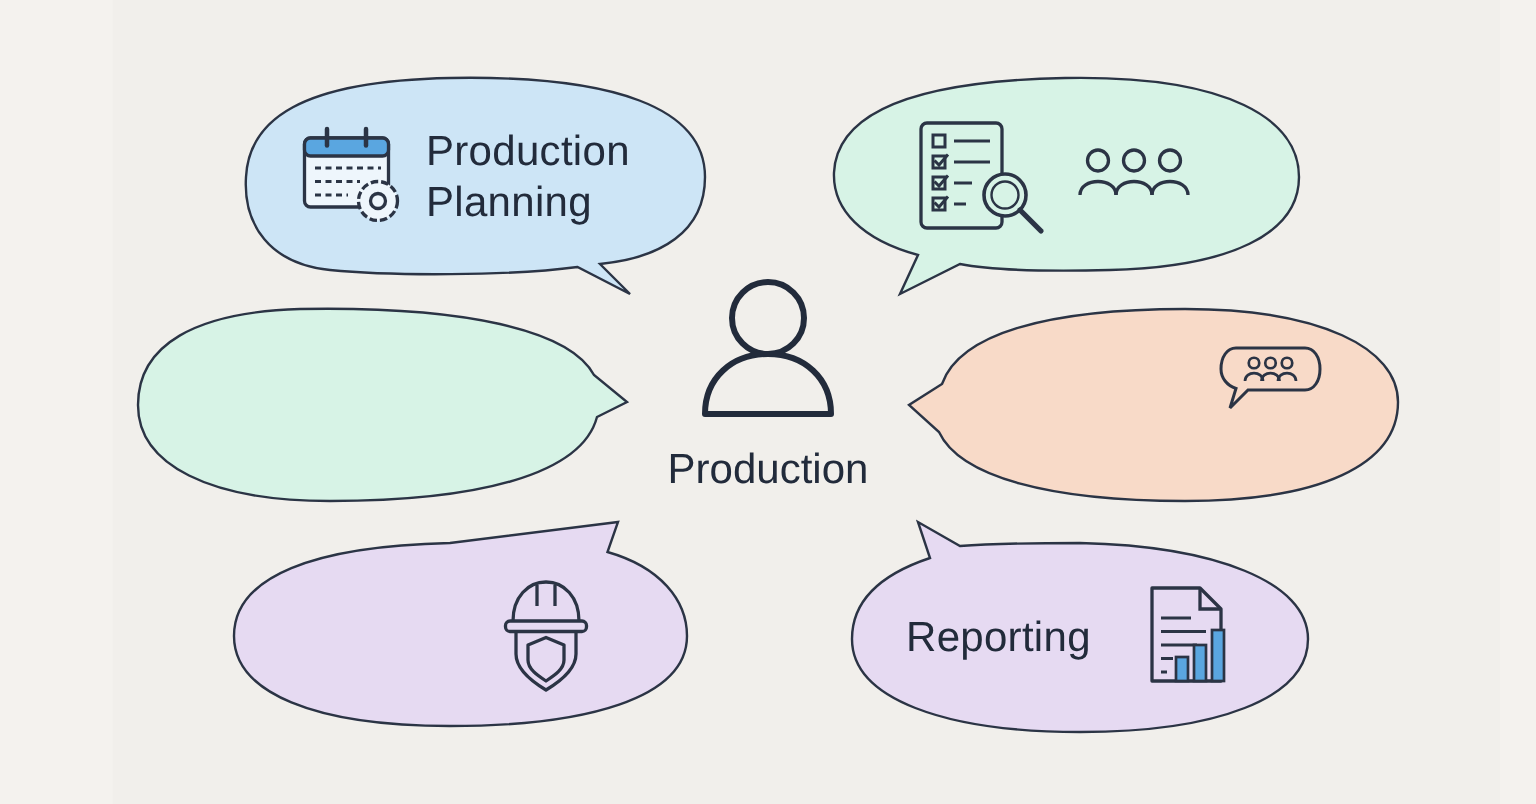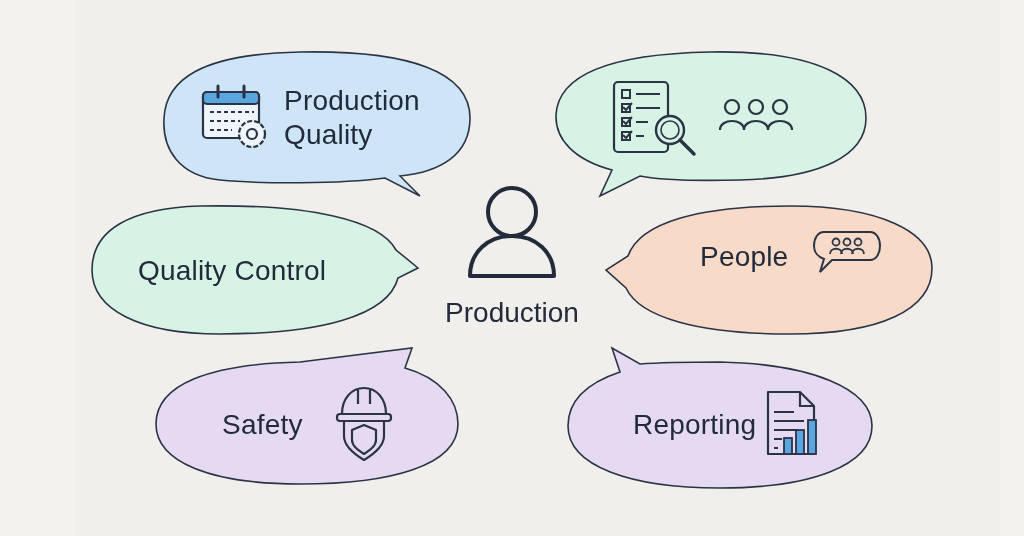--- a/index.html
+++ b/index.html
@@ -59,21 +59,21 @@
     <g stroke="#2b3445" stroke-width="2" stroke-dasharray="4 3">
       <line x1="10" y1="28" x2="54" y2="28"></line>
       <line x1="10" y1="37" x2="40" y2="37"></line>
       <line x1="10" y1="46" x2="32" y2="46"></line>
     </g>
     <circle cx="52" cy="50" r="13" fill="#eef6fc" stroke="#2b3445" stroke-width="2.2" stroke-dasharray="5 2"></circle>
     <circle cx="52" cy="50" r="5" fill="none" stroke="#2b3445" stroke-width="2.2"></circle>
   </svg>
   <div class="label" style="left:284px;top:84px">
     <div>Production</div>
-    <div>Quality</div>
+    <div>Planning</div>
   </div>
 
   <svg class="icon" style="left:612px;top:80px" width="95" height="80" viewBox="0 0 95 80">
     <rect x="2" y="2" width="54" height="70" rx="4" fill="none" stroke="#2b3445" stroke-width="2.2"></rect>
     <g stroke="#2b3445" stroke-width="2" fill="none">
       <rect x="10" y="10" width="8" height="8"></rect>
       <rect x="10" y="24" width="8" height="8"></rect>
         <path d="M11,27 l3,3 l6,-7"></path>
       <rect x="10" y="38" width="8" height="8"></rect>
         <path d="M11,41 l3,3 l6,-7"></path>
@@ -92,50 +92,47 @@
     <g fill="none" stroke="#2b3445" stroke-width="2.2">
       <circle cx="14" cy="9" r="7"></circle>
         <circle cx="38" cy="9" r="7"></circle>
         <circle cx="62" cy="9" r="7"></circle>
       <path d="M2,32 C2,20 26,20 26,32"></path>
       <path d="M26,32 C26,20 50,20 50,32"></path>
       <path d="M50,32 C50,20 74,20 74,32"></path>
     </g>
   </svg>
 
-  <div class="label" style="left:138px;top:254px">Quality Control</div>
 
   <div class="label" style="left:688px;top:240px;text-align:left">
-    <div style="padding-left:12px">People</div>
   </div>
   <svg class="icon" style="left:812px;top:230px" width="70" height="46" viewBox="0 0 70 46">
     <path d="M12,2 H58 C64,2 68,8 68,16 C68,24 64,30 58,30 H20 L8,42 L12,29 C6,27 2,22 2,16 C2,8 6,2 12,2 Z" fill="none" stroke="#2b3445" stroke-width="2"></path>
     <g fill="none" stroke="#2b3445" stroke-width="1.8">
       <circle cx="24" cy="12" r="3.5"></circle>
         <circle cx="35" cy="12" r="3.5"></circle>
         <circle cx="46" cy="12" r="3.5"></circle>
       <path d="M18,24 C18,17 30,17 30,24"></path>
         <path d="M29,24 C29,17 41,17 41,24"></path>
         <path d="M40,24 C40,17 52,17 52,24"></path>
     </g>
   </svg>
 
-  <div class="label" style="left:222px;top:408px">Safety</div>
   <svg class="icon" style="left:334px;top:384px" width="60" height="80" viewBox="0 0 60 80">
     <g fill="none" stroke="#2b3445" stroke-width="2.2" stroke-linejoin="round">
       <path d="M8,30 C8,14 18,4 30,4 C42,4 52,14 52,30"></path>
       <line x1="24" y1="6" x2="24" y2="20"></line>
         <line x1="36" y1="6" x2="36" y2="20"></line>
       <rect x="3" y="30" width="54" height="7" rx="3"></rect>
       <path d="M10,37 V52 C10,62 20,70 30,76 C40,70 50,62 50,52 V37"></path>
       <path d="M18,46 L30,41 L42,46 V56 C42,62 36,66 30,70 C24,66 18,62 18,56 Z"></path>
     </g>
   </svg>
 
-  <div class="label" style="left:633px;top:408px">Reporting</div>
+  <div class="label" style="left:604px;top:408px">Reporting</div>
   <svg class="icon" style="left:764px;top:388px" width="62" height="72" viewBox="0 0 62 72">
     <path d="M4,4 H36 L50,18 V66 H4 Z" fill="none" stroke="#2b3445" stroke-width="2.2" stroke-linejoin="round"></path>
     <path d="M36,4 V18 H50" fill="none" stroke="#2b3445" stroke-width="2.2"></path>
     <g stroke="#2b3445" stroke-width="2">
       <line x1="10" y1="24" x2="30" y2="24"></line>
       <line x1="10" y1="33" x2="40" y2="33"></line>
       <line x1="10" y1="42" x2="34" y2="42"></line>
       <line x1="10" y1="51" x2="18" y2="51"></line>
       <line x1="10" y1="60" x2="14" y2="60"></line>
     </g>

